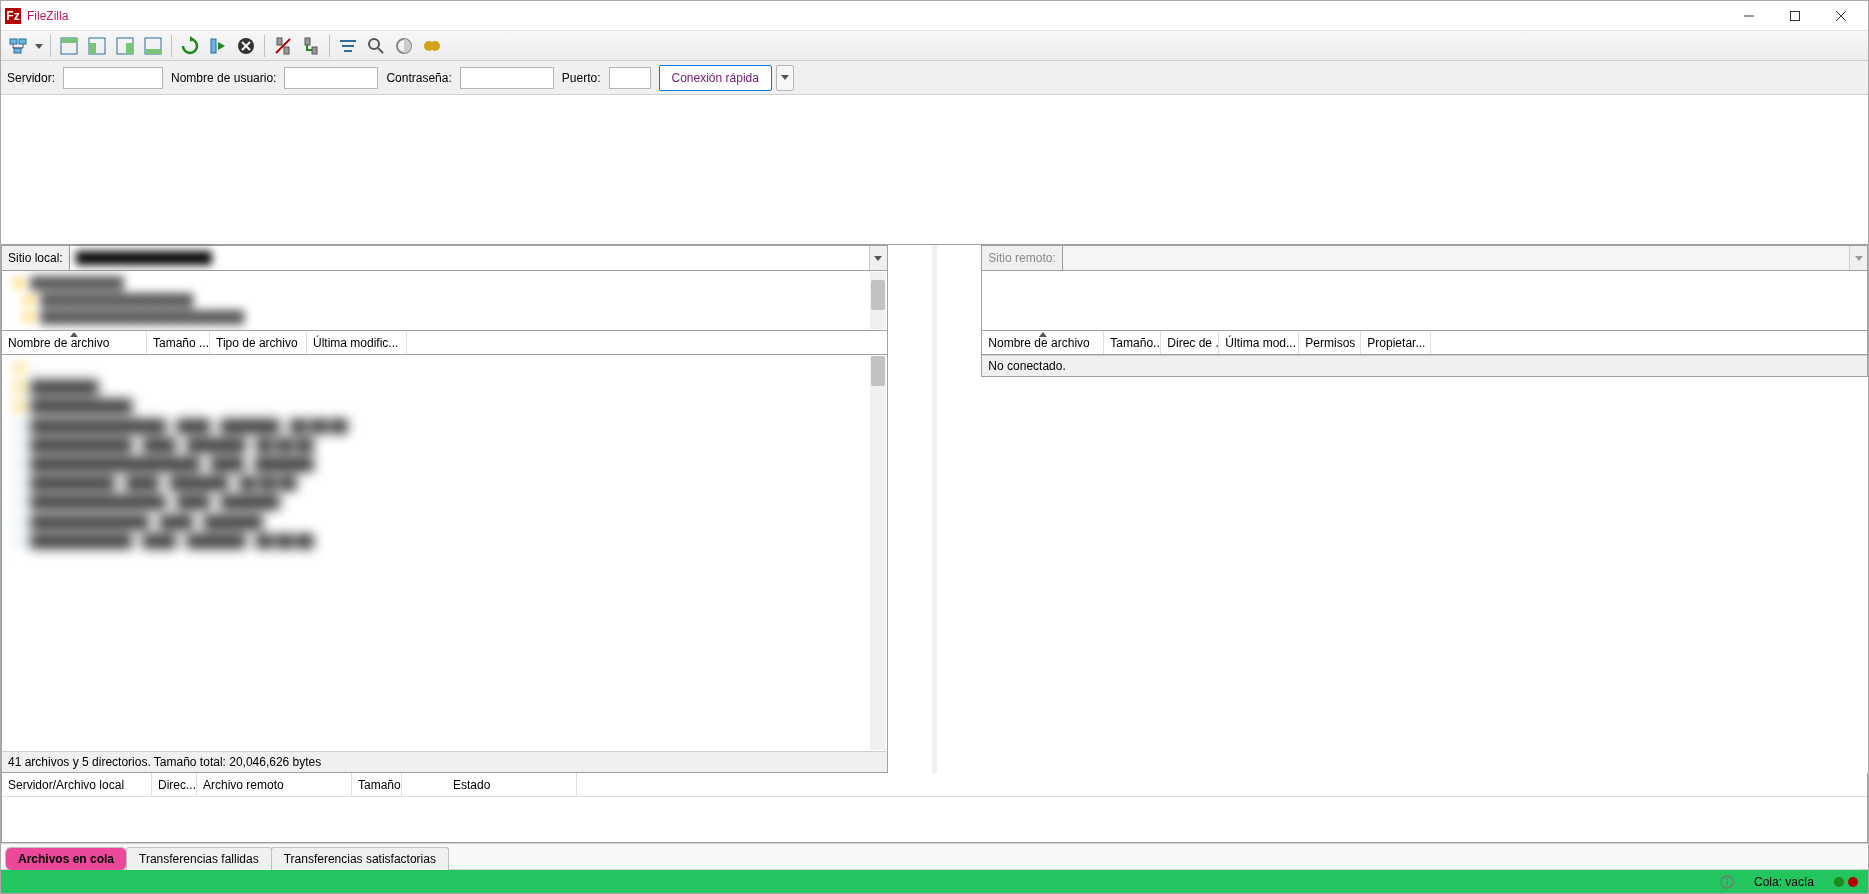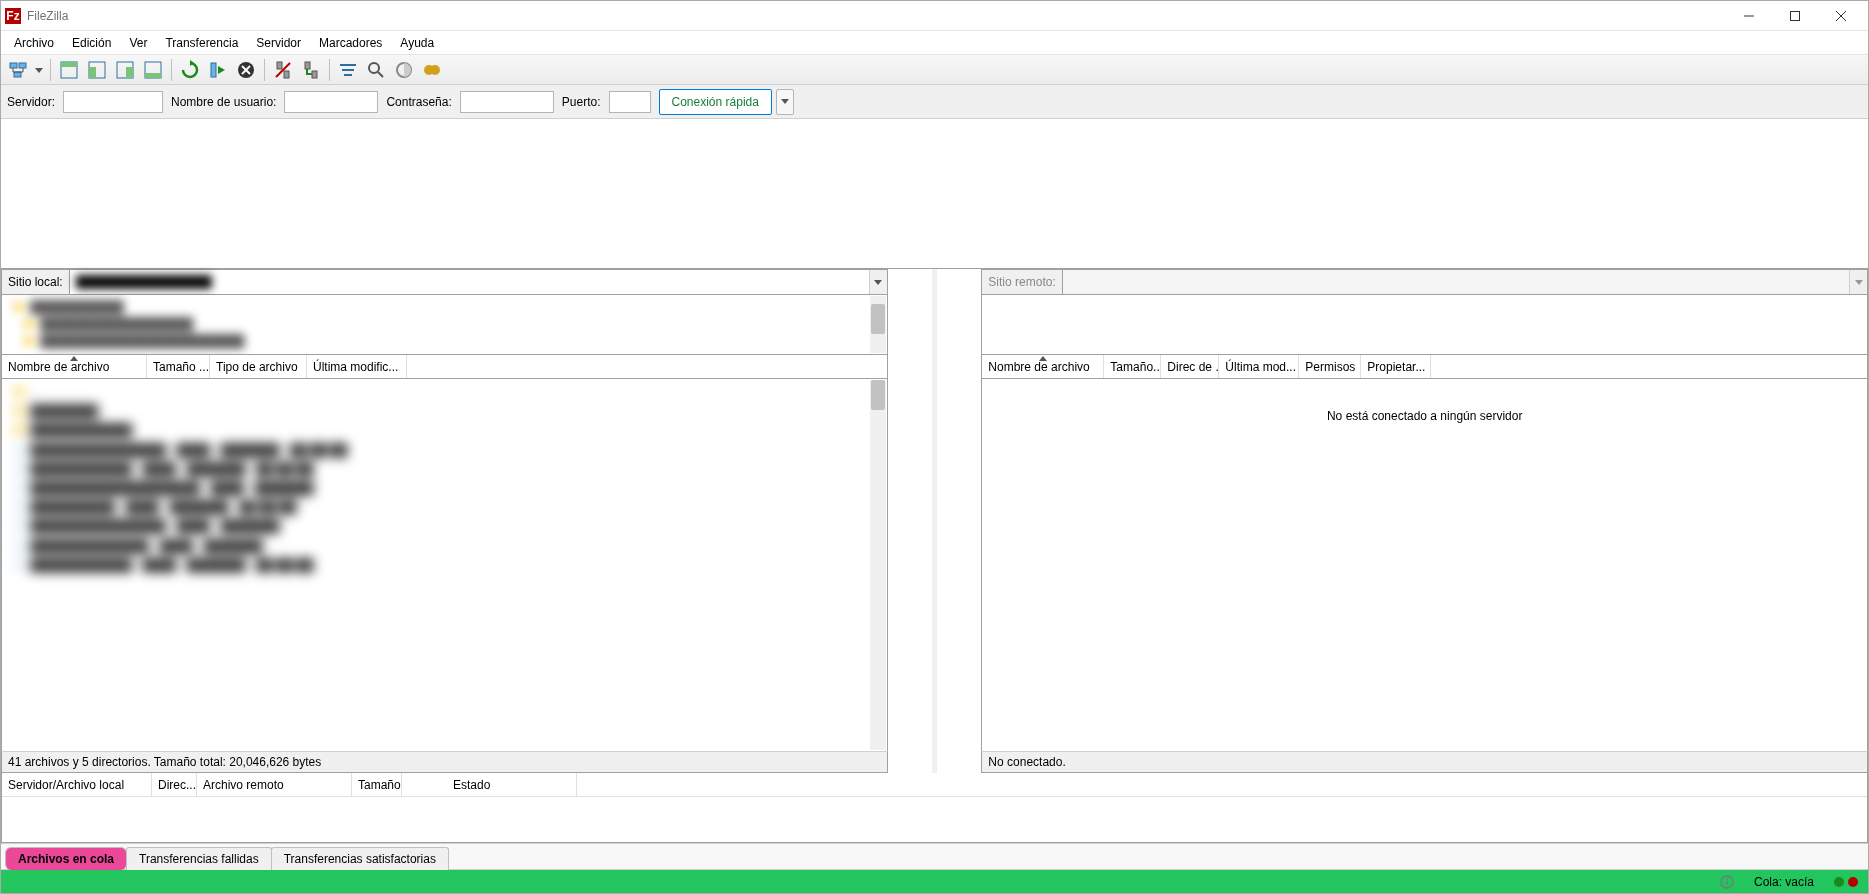--- a/index.html
+++ b/index.html
@@ -2,39 +2,39 @@
 <html><head>
 <meta charset="utf-8">
 <style>
 * { margin: 0; padding: 0; box-sizing: border-box; font-family: "Segoe UI", Tahoma, sans-serif; font-size: 12px; }
 html, body { width: 100%; height: 100%; background: #fff; overflow: hidden; }
 .window { width: 100%; height: 100%; display: flex; flex-direction: column; border: 1px solid #aaa; }
 
 
 .titlebar { height: 30px; background: #fff; display: flex; align-items: center; padding: 0 4px; border-bottom: 1px solid #e5e5e5; }
 .titlebar .app-icon { width: 16px; height: 16px; margin-right: 6px; display:flex; align-items:center; justify-content:center; }
-.titlebar .title { flex: 0 0 auto; color: #737373; }
+.titlebar .title { flex: 0 0 auto; color: #be185d; }
 .titlebar .spacer { flex: 1; }
 .titlebar .win-btn { width: 46px; height: 30px; display:flex; align-items:center; justify-content:center; color:#555; }
 
 
 .menubar { height: 24px; background: #fff; display:flex; align-items:center; padding: 0 4px; gap: 0; border-bottom:1px solid #e5e5e5; }
 .menubar .menu-item { padding: 3px 9px; color:#000; cursor:default; }
 
 
 .toolbar { height: 30px; background: linear-gradient(#f7f7f7,#ececec); display:flex; align-items:center; padding: 0 4px; gap:2px; border-bottom:1px solid #d0d0d0; }
 .toolbar .tbtn { width:26px; height:26px; display:flex; align-items:center; justify-content:center; border:1px solid transparent; border-radius:2px; }
 .toolbar .tsep { width:1px; height:22px; background:#c0c0c0; margin:0 3px; }
 .toolbar .tdrop { width:12px; display:flex; align-items:center; justify-content:center; }
 
 
 .quickbar { height: 34px; background:#f0f0f0; display:flex; align-items:center; padding:0 6px; gap:8px; border-bottom:1px solid #d0d0d0; }
 .quickbar label { color:#000; }
 .quickbar input { height:22px; border:1px solid #b5b5b5; background:#fff; padding:0 4px; }
-.quickbar .qc-btn { height:26px; padding:0 12px; border:1px solid #0078d7; background:#fff; color:#15803d; border-radius:2px; }
+.quickbar .qc-btn { height:26px; padding:0 12px; border:1px solid #0078d7; background:#fff; color:#701a75; border-radius:2px; }
 .quickbar .qc-drop { height:26px; width:18px; border:1px solid #b5b5b5; background:#f7f7f7; display:flex; align-items:center; justify-content:center; border-radius:2px; margin-left:-4px; }
 
 
 .msglog { height: 150px; background:#fff; border-bottom:1px solid #a0a0a0; overflow:auto; }
 
 
 .splits { display:flex; flex-direction:column; flex:1; min-height:0; }
 .row { display:flex; flex:0 0 auto;gap:44px; }
 .row.grow { flex:1; min-height:0; }
 
@@ -111,29 +111,20 @@
         </svg>
       </div>
     <div class="win-btn">
         <svg width="10" height="10">
           <line x1="0" y1="0" x2="10" y2="10" stroke="#333" stroke-width="1"></line>
           <line x1="10" y1="0" x2="0" y2="10" stroke="#333" stroke-width="1"></line>
         </svg>
       </div>
   </div>
 
-  <div class="menubar" id="menubar">
-      <div class="menu-item">Archivo</div>
-      <div class="menu-item">Edición</div>
-      <div class="menu-item">Ver</div>
-      <div class="menu-item">Transferencia</div>
-      <div class="menu-item">Servidor</div>
-      <div class="menu-item">Marcadores</div>
-      <div class="menu-item">Ayuda</div>
-    </div>
 
   <div class="toolbar" id="toolbar">
       <div class="tbtn">
         <svg width="20" height="20" viewBox="0 0 20 20">
           <rect x="2" y="3" width="7" height="5" fill="#6bb3e0" stroke="#2a6fa0"></rect>
           <rect x="11" y="3" width="7" height="5" fill="#6bb3e0" stroke="#2a6fa0"></rect>
           <rect x="6" y="12" width="7" height="5" fill="#6bb3e0" stroke="#2a6fa0"></rect>
           <line x1="5" y1="8" x2="5" y2="12" stroke="#555"></line>
           <line x1="15" y1="8" x2="15" y2="12" stroke="#555"></line>
           <line x1="5" y1="12" x2="15" y2="12" stroke="#555"></line>
@@ -321,23 +312,20 @@
       <div class="half">
         <div class="lvhdr" id="remote-hdr">
             <div class="lvcol sort" style="width: 122px;">Nombre de archivo</div>
             <div class="lvcol" style="width: 57px;">Tamaño...</div>
             <div class="lvcol" style="width: 58px;">Direc de ...</div>
             <div class="lvcol" style="width: 80px;">Última mod...</div>
             <div class="lvcol" style="width: 62px;">Permisos</div>
             <div class="lvcol" style="width: 70px;">Propietar...</div>
             <div class="lvcol" style="flex: 1 1 0%; border-right: none;"></div>
           </div>
-        <div class="lvbody">
-          <div class="empty-msg">No está conectado a ningún servidor</div>
-        </div>
         <div class="lvstatus">No conectado.</div>
       </div>
     </div>
 
     <div class="queue">
       <div class="lvhdr" id="queue-hdr">
           <div class="lvcol" style="width: 150px;">Servidor/Archivo local</div>
           <div class="lvcol" style="width: 45px;">Direc...</div>
           <div class="lvcol" style="width: 155px;">Archivo remoto</div>
           <div class="lvcol" style="width: 50px;">Tamaño</div>

